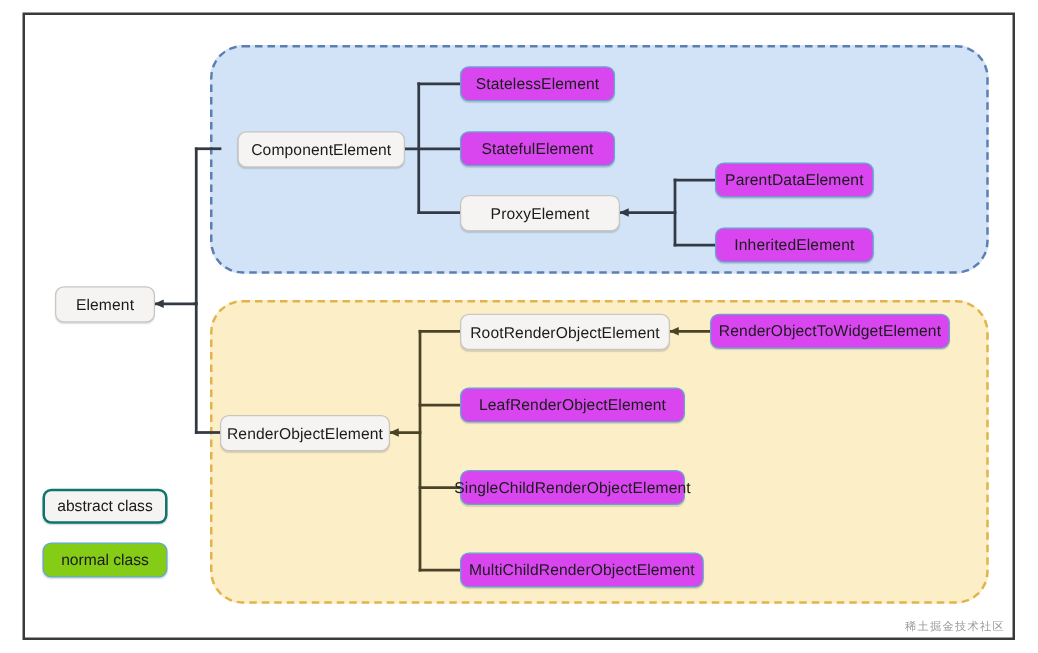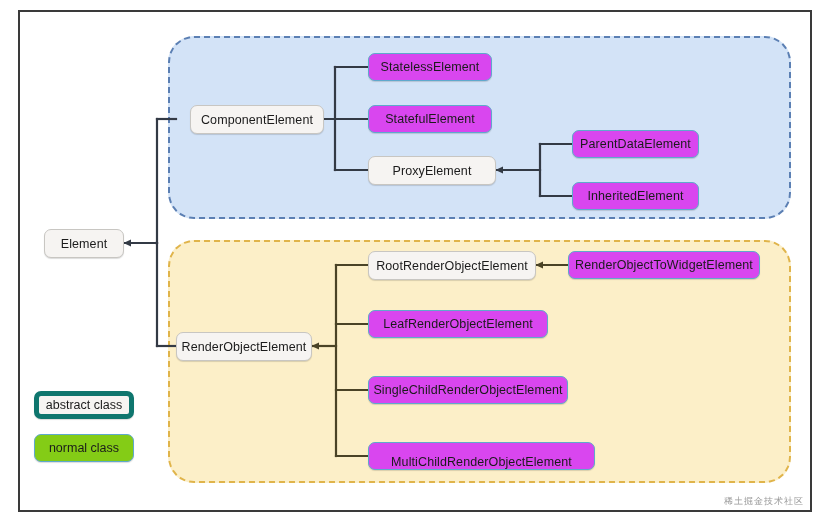--- a/index.html
+++ b/index.html
@@ -186,33 +186,33 @@
   </div>
 
   <div class="node abstract" style="left:368px; top:251px; width:168px; height:29px;">
     <span>RootRenderObjectElement</span>
   </div>
 
   <div class="node normal" style="left:368px; top:310px; width:180px; height:28px;">
     <span>LeafRenderObjectElement</span>
   </div>
 
-  <div class="node normal" style="left:368px; top:376px; width:200px; height:28px;">
+  <div class="node normal" style="left:368px; top:376px; width:180px; height:28px;">
     <span>SingleChildRenderObjectElement</span>
   </div>
 
-  <div class="node normal" style="left:368px; top:442px; width:227px; height:28px;align-items:flex-end;">
+  <div class="node normal" style="left:368px; top:442px; width:195px; height:28px;">
     <span>MultiChildRenderObjectElement</span>
   </div>
 
   <div class="node normal" style="left:568px; top:251px; width:192px; height:28px;">
     <span>RenderObjectToWidgetElement</span>
   </div>
 
-  <div class="legend-box" style="left:34px; top:391px; width:100px; height:28px; background:#f6f4f2; border:5px solid #0f766e;">
+  <div class="legend-box" style="left:34px; top:391px; width:100px; height:28px; background:#f6f4f2; border:2px solid #0f766e;">
     <span>abstract class</span>
   </div>
 
   <div class="legend-box" style="left:34px; top:434px; width:100px; height:28px; background:#84cc16; border:1px solid #5fa9cc;">
     <span>normal class</span>
   </div>
 
   <div class="watermark">稀土掘金技术社区</div>
 
 </div>

